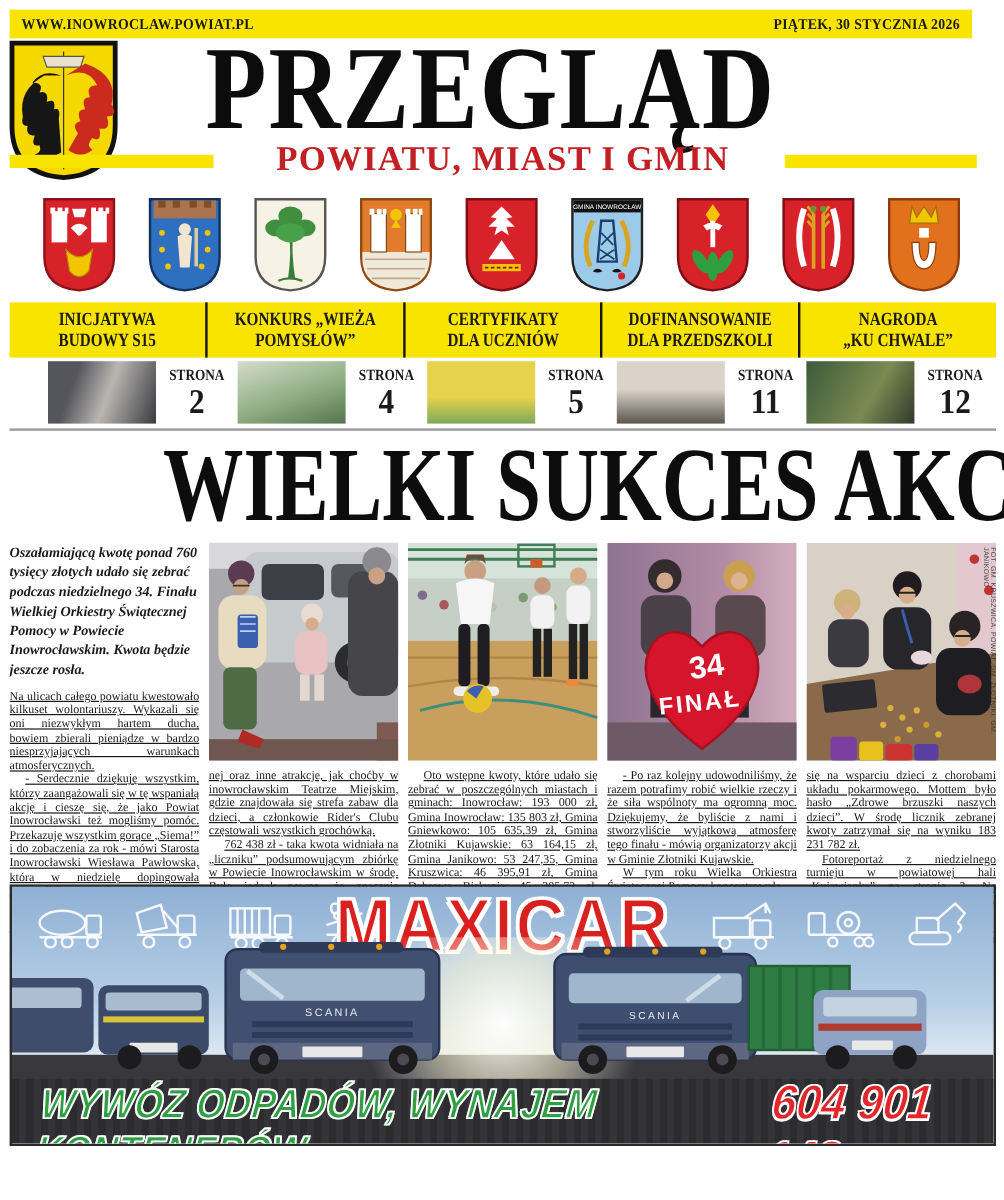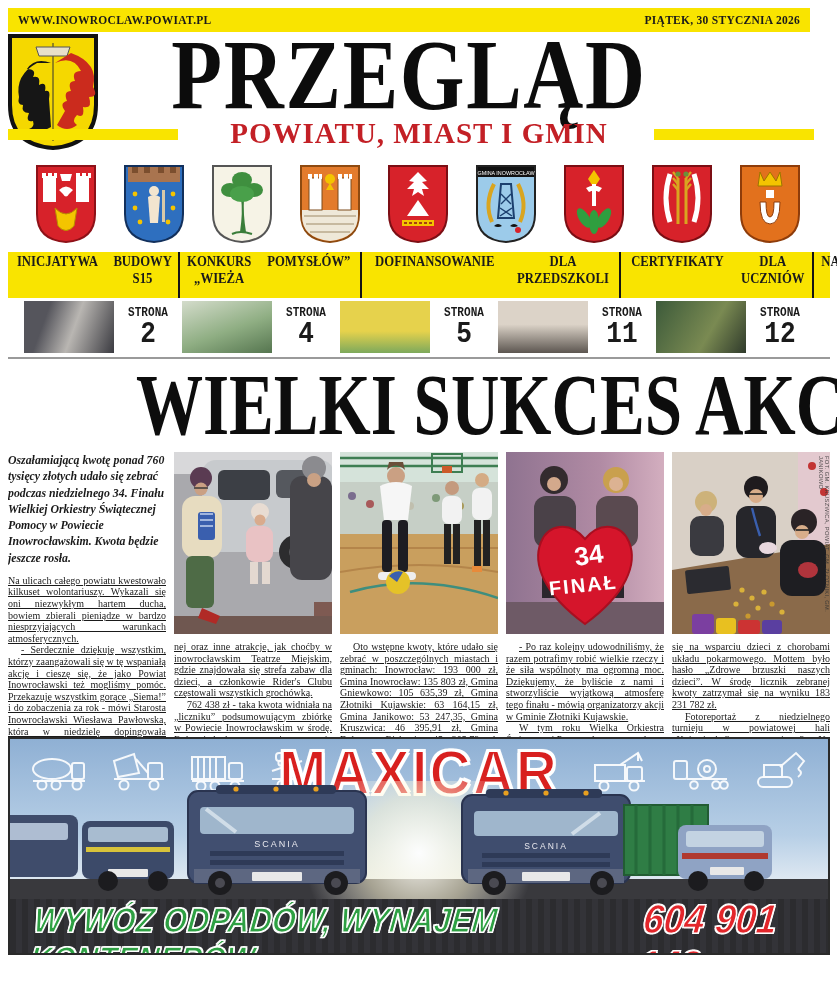--- a/index.html
+++ b/index.html
@@ -23,27 +23,27 @@
   .bar-right{right:16px;width:160px;}
   .np-sub{position:absolute;left:0;width:100%;text-align:center;font-weight:bold;
           font-size:29px;color:#C32026;letter-spacing:1px;line-height:30px;}
 
   
   .crests{position:absolute;left:34px;top:162px;width:768px;display:flex;justify-content:space-between;}
   .crest{width:64px;height:84px;}
 
   
   .teaser-bar{position:absolute;left:8px;top:252px;width:822px;height:46px;background:#F9E400;display:flex;}
-  .teaser{flex:1;display:flex;flex-direction:row;justify-content:center;text-align:center;
+  .teaser{flex:1;display:flex;flex-direction:column;justify-content:center;text-align:center;
           font-weight:bold;font-size:15.5px;line-height:1.12;border-left:2px solid #141414;}
   .teaser:first-child{border-left:none;}
   .teaser div{transform:scaleX(.82);}
 
   
-  .strip{position:absolute;left:8px;top:301px;width:822px;height:52px;display:flex;justify-content:center;font-family:Liberation Mono, monospace;}
+  .strip{position:absolute;left:8px;top:301px;width:822px;height:52px;display:flex;justify-content:flex-end;}
   .strip-item{width:158px;display:flex;align-items:stretch;}
   .thumb{width:90px;height:52px;flex:none;}
   .t1{background:linear-gradient(110deg,#55555c 25%,#b9b6b2 55%,#3a3a40);}
   .t2{background:linear-gradient(160deg,#d4dccb,#8fae83 55%,#55754f);}
   .t3{background:linear-gradient(180deg,#e6d24c 58%,#7da95c);}
   .t4{background:linear-gradient(180deg,#dcd3c8 45%,#5c5650);}
   .t5{background:linear-gradient(120deg,#3c5a3a,#7a8a52 60%,#2f3a2b);}
   .strip-label{flex:1;text-align:center;padding-top:4px;}
   .strona{font-weight:bold;font-size:13px;transform:scaleX(.85);}
   .pnum{font-weight:bold;font-size:29px;line-height:1;transform:scaleX(.9);}
@@ -224,26 +224,26 @@
   <div class="teaser-bar">
     <div class="teaser">
       <div>INICJATYWA</div>
         <div>BUDOWY S15</div>
     </div>
     <div class="teaser">
       <div>KONKURS „WIEŻA</div>
         <div>POMYSŁÓW”</div>
     </div>
     <div class="teaser">
+      <div>CERTYFIKATY</div>
+        <div>DLA UCZNIÓW</div>
+    </div>
+    <div class="teaser">
       <div>DOFINANSOWANIE</div>
         <div>DLA PRZEDSZKOLI</div>
-    </div>
-    <div class="teaser">
-      <div>CERTYFIKATY</div>
-        <div>DLA UCZNIÓW</div>
     </div>
     <div class="teaser">
       <div>NAGRODA</div>
         <div>„KU CHWALE”</div>
     </div>
   </div>
 
   <div class="strip">
     <div class="strip-item">
       <div class="thumb t1"></div>

